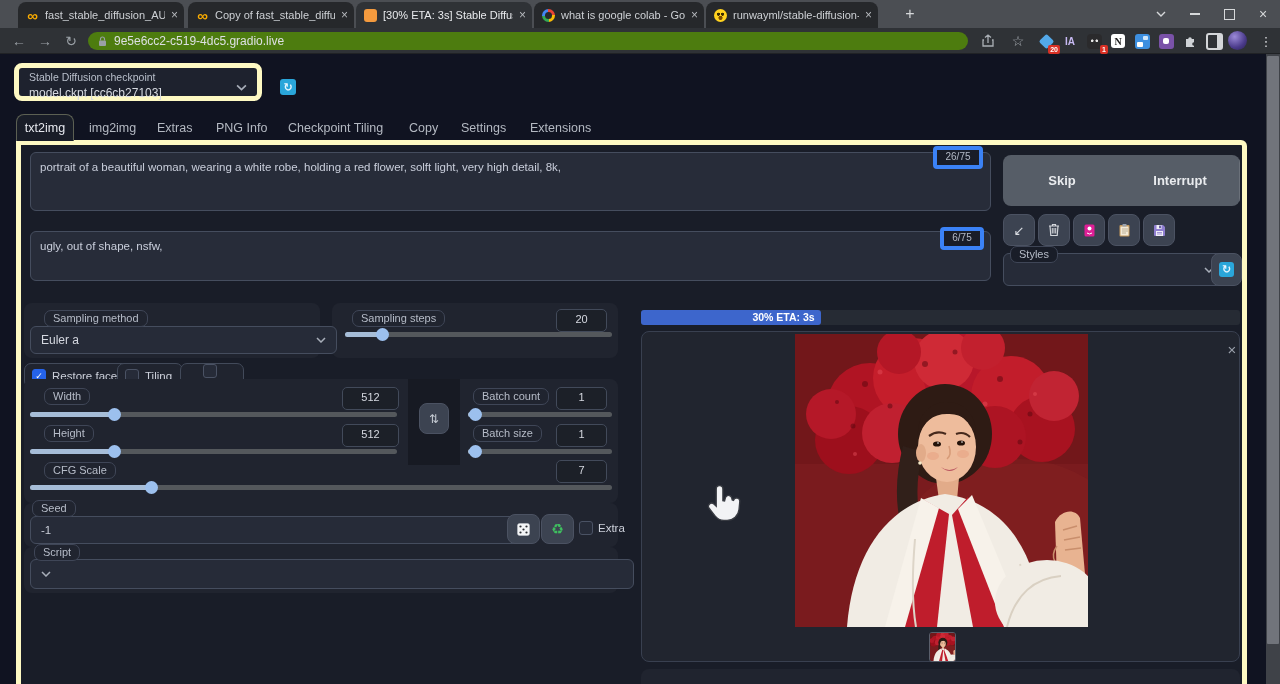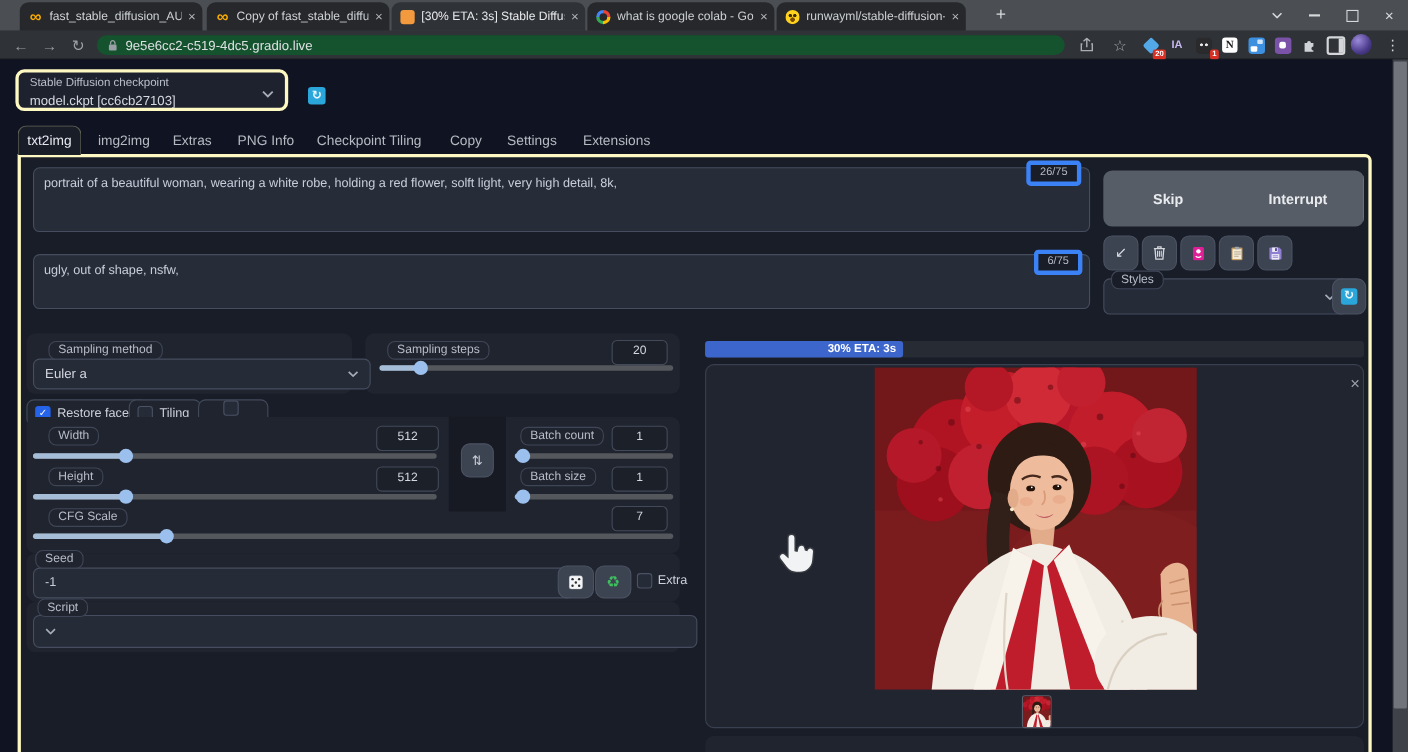--- a/index.html
+++ b/index.html
@@ -21,28 +21,28 @@
   .fav.google i{position:absolute;left:3px;top:3px;width:7px;height:7px;border-radius:50%;background:#26282b;}
   .fav.hf{border-radius:50%;background:#ffd21e;
     background-image:radial-gradient(circle at 34% 40%,#3a2b00 0 1.3px,transparent 1.8px),
       radial-gradient(circle at 66% 40%,#3a2b00 0 1.3px,transparent 1.8px),
       radial-gradient(circle at 50% 68%,#7a4a00 0 1.8px,transparent 2.3px);}
   .winctl{top:0;height:28px;width:34px;display:flex;align-items:center;justify-content:center;color:#d6d8da;font-size:13px;}
   .maxbox{width:9px;height:9px;border:1.5px solid #d6d8da;}
   .minbar{width:10px;height:1.5px;background:#d6d8da;}
   .toolbar{left:0;top:28px;width:1280px;height:26px;background:#2f3236;border-bottom:1px solid #202225;}
   .navbtn{top:28px;height:26px;width:26px;display:flex;align-items:center;justify-content:center;color:#9aa0a6;font-size:14px;}
-  .omnibox{left:88px;top:32px;width:880px;height:18px;border-radius:9px;background:#14532d;display:flex;align-items:center;gap:7px;padding:0 10px;}
+  .omnibox{left:88px;top:32px;width:880px;height:18px;border-radius:9px;background:#4d7c0f;display:flex;align-items:center;gap:7px;padding:0 10px;}
   .url{font-size:12px;color:#dde0e3;line-height:18px;}
   .extslot{top:31px;width:20px;height:20px;display:flex;align-items:center;justify-content:center;position:absolute;}
   .badge{position:absolute;right:-4px;bottom:-3px;background:#d93025;color:#fff;font-size:7px;line-height:9px;
     padding:0 2px;border-radius:2px;font-weight:bold;}
   
   .panel{background:#20242f;border-radius:8px;}
-  .blockbrd{border:3px solid #fef9c3;}
+  .blockbrd{border:5px solid #fef9c3;}
   .pill{position:absolute;font-size:11px;line-height:13px;color:#b6bcc8;background:#20242f;
     border:1px solid #3f4657;border-radius:7px;padding:1px 8px;z-index:3;white-space:nowrap;}
   .pill.onpage{background:#191d28;}
   .numbox{position:absolute;background:#1c2028;border:1px solid #424a5a;border-radius:5px;
     color:#d5d8e0;font-size:11px;text-align:center;line-height:19px;z-index:2;}
   .track{height:5px;background:#54585c;border-radius:3px;}
   .fill{position:absolute;left:0;top:0;height:5px;background:#a6bdd8;border-radius:3px;}
   .thumb{position:absolute;top:-4px;width:13px;height:13px;border-radius:50%;background:#9cc0ee;}
   .dd{position:absolute;background:#262b38;border:1px solid #454d5e;border-radius:6px;display:flex;
     align-items:center;padding:0 10px;color:#d5d8e0;font-size:12px;}

